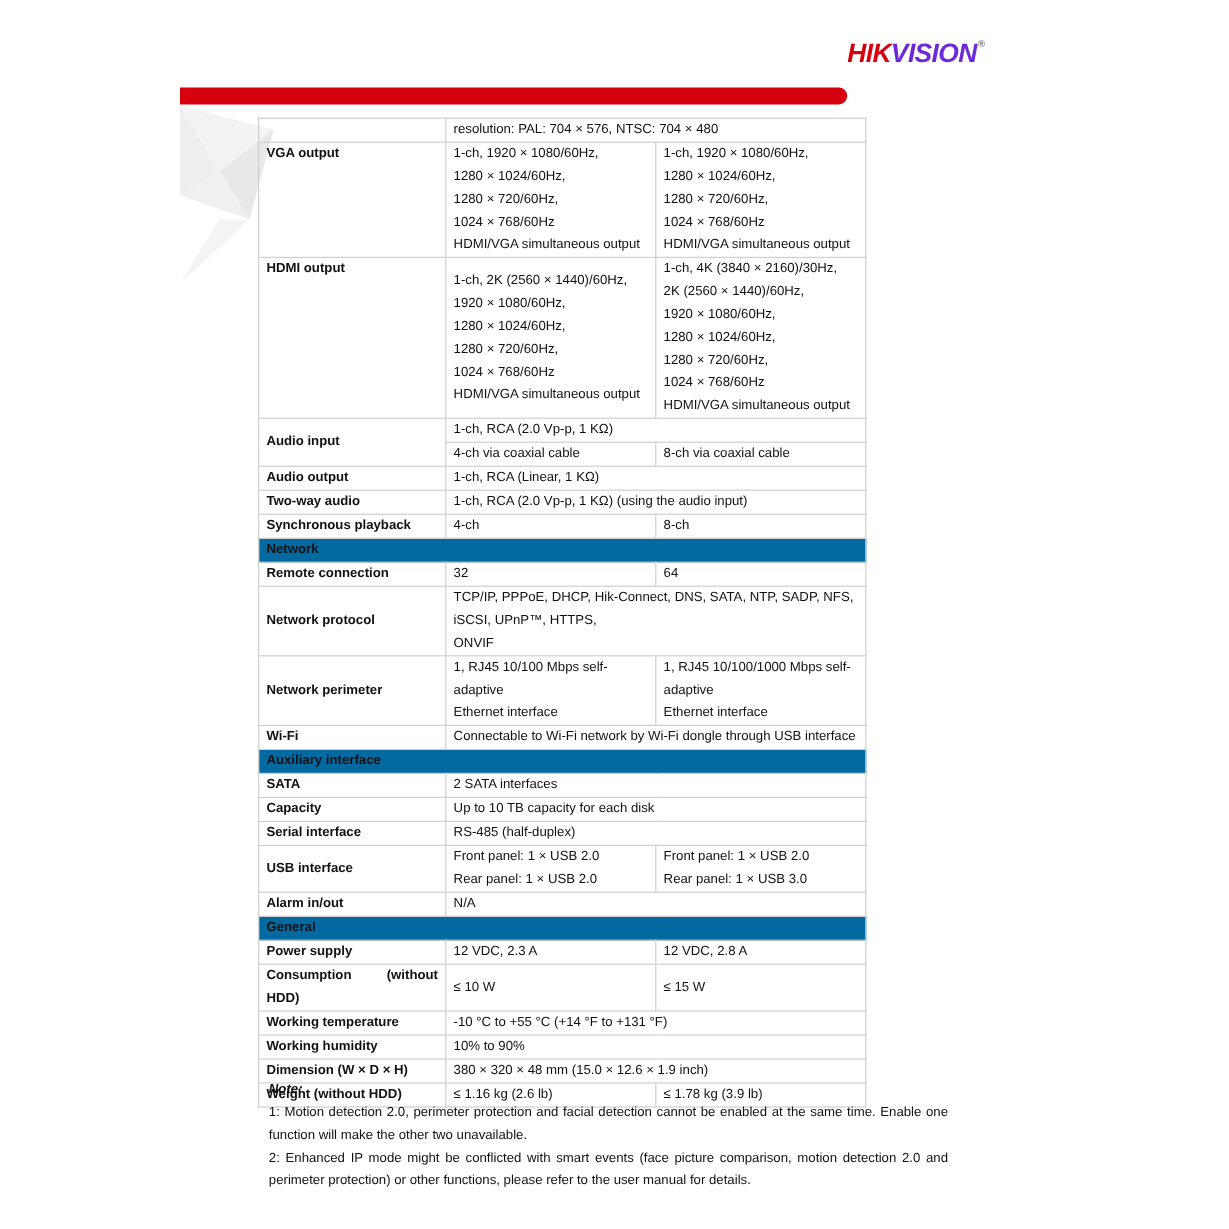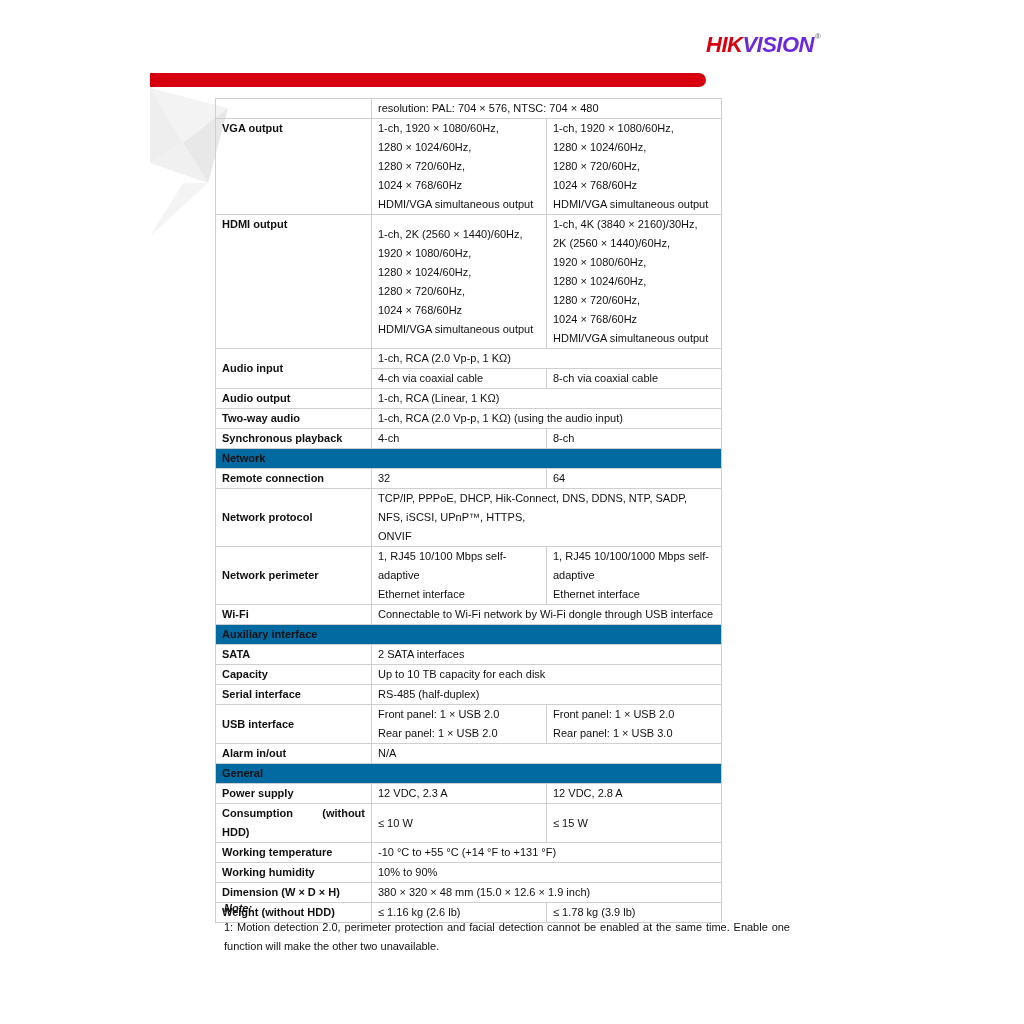--- a/index.html
+++ b/index.html
@@ -134,21 +134,21 @@
         <td class="">
           <div class="lines">
             <div>64</div>
           </div>
         </td>
       </tr>
       <tr>
         <td class="label">Network protocol</td>
         <td class="" colspan="2">
           <div class="lines">
-            <div>TCP/IP, PPPoE, DHCP, Hik-Connect, DNS, DDNS, NTP, SADP, NFS, iSCSI, UPnP™, HTTPS,</div>
+            <div>TCP/IP, PPPoE, DHCP, Hik-Connect, DNS, SATA, NTP, SADP, NFS, iSCSI, UPnP™, HTTPS,</div>
             <div>ONVIF</div>
           </div>
         </td>
       </tr>
       <tr>
         <td class="label">Network perimeter</td>
         <td class="c1">
           <div class="lines">
             <div>1, RJ45 10/100 Mbps self-adaptive</div>
             <div>Ethernet interface</div>
@@ -258,13 +258,14 @@
             <div>≤ 1.78 kg (3.9 lb)</div>
           </div>
         </td>
       </tr>
     </tbody>
   </table>
 
 <div class="notes">
   <div class="title">Note:</div>
   <p>1: Motion detection 2.0, perimeter protection and facial detection cannot be enabled at the same time. Enable one function will make the other two unavailable.</p>
+  <p>2: Enhanced IP mode might be conflicted with smart events (face picture comparison, motion detection 2.0 and perimeter protection) or other functions, please refer to the user manual for details.</p>
 </div>
 
 </body></html>

